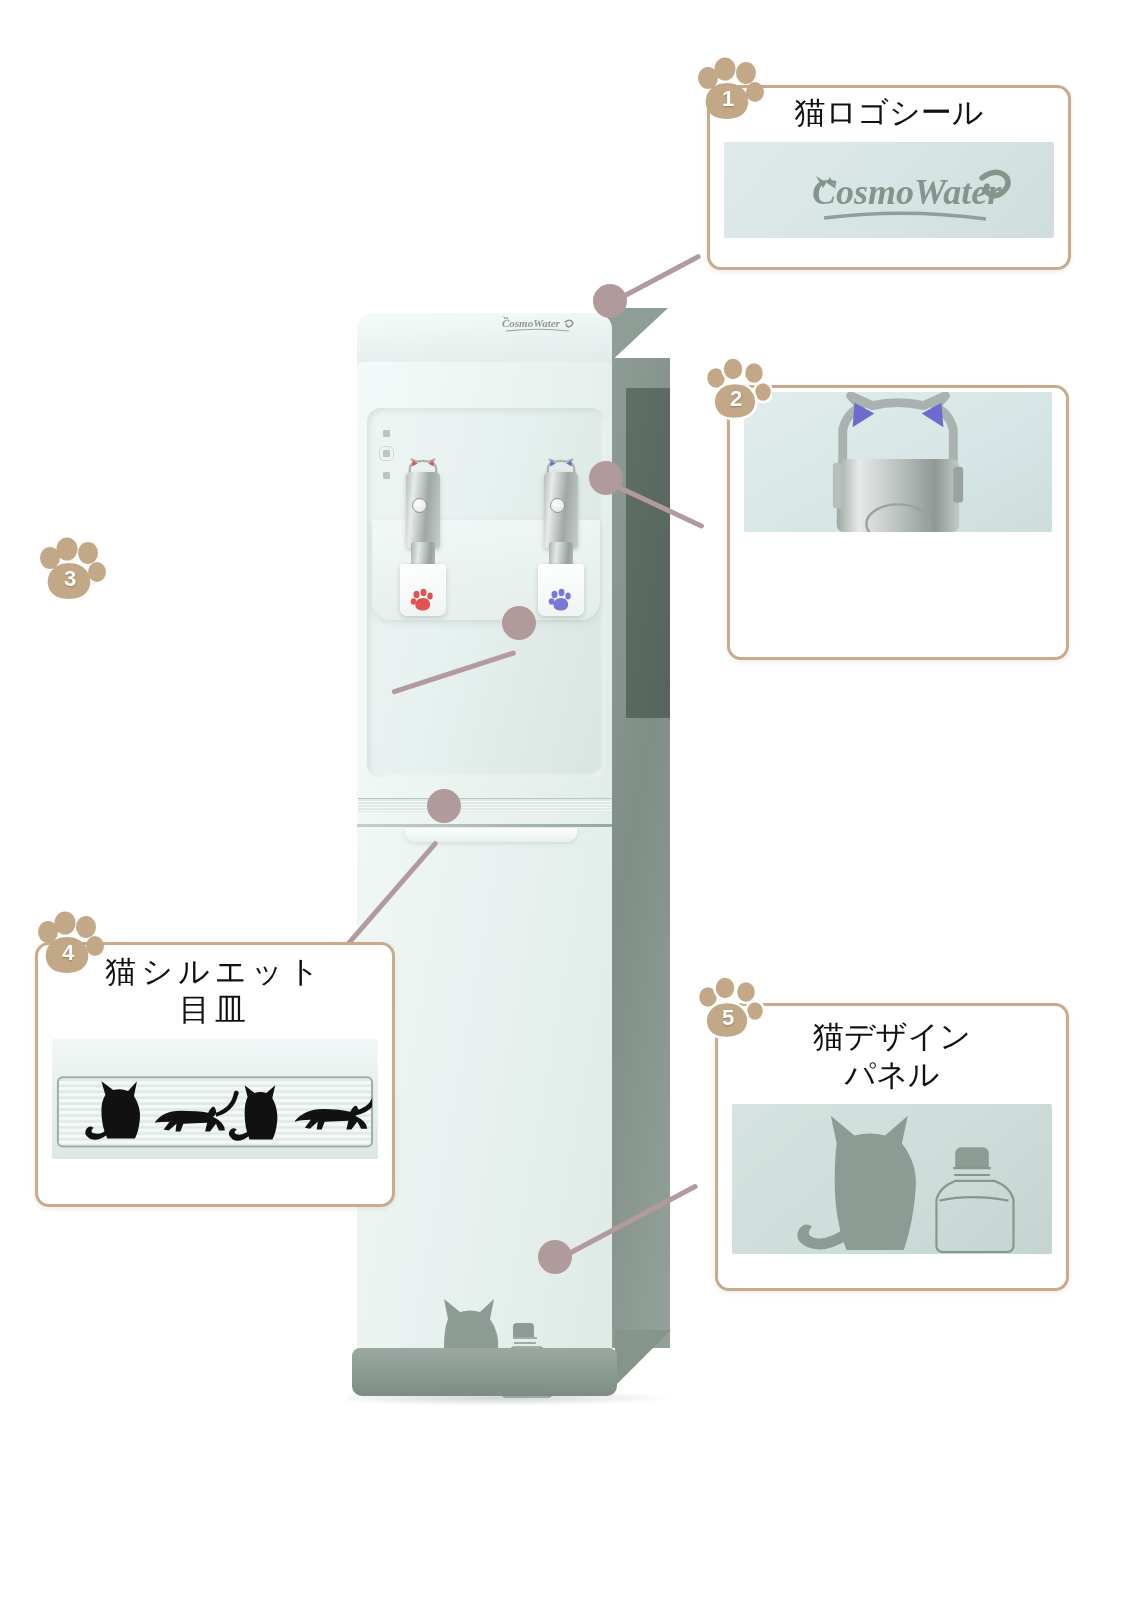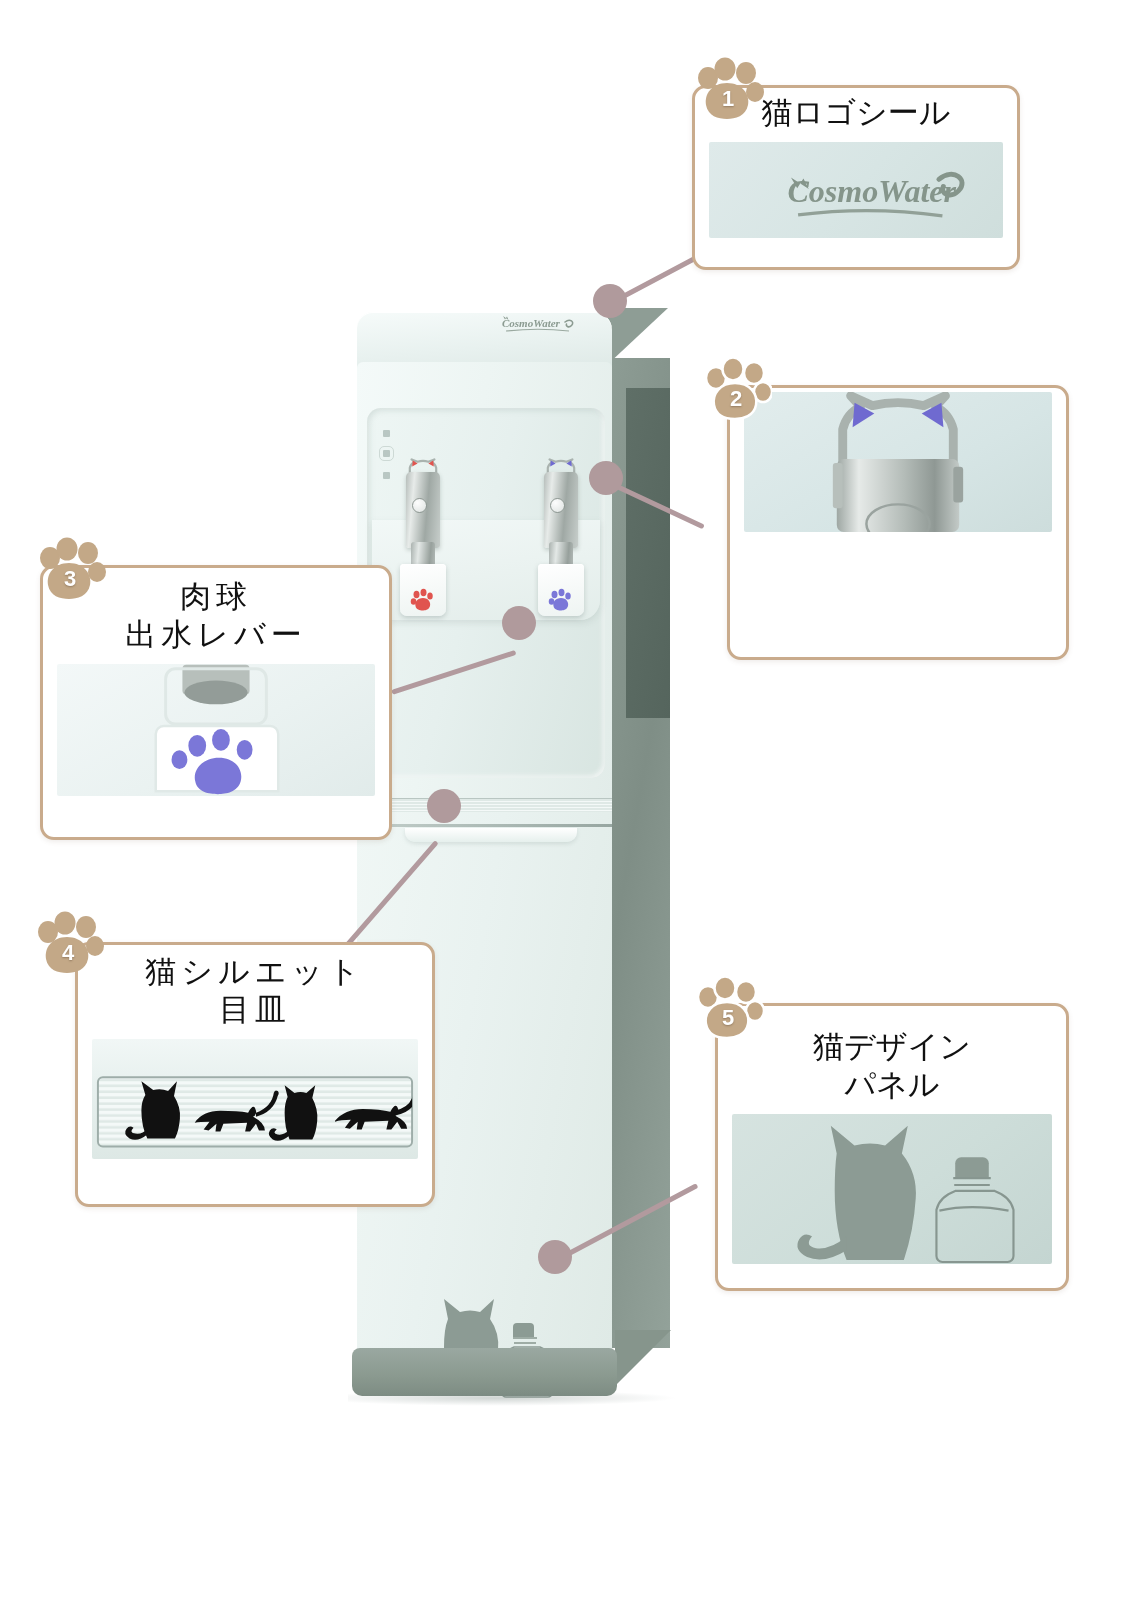--- a/index.html
+++ b/index.html
@@ -307,21 +307,21 @@
           <path d="M97 76 q20 -5 44 0"></path>
         </g>
       </svg>
     </div>
 
     <div class="disp-base-side"></div>
     <div class="disp-base-front"></div>
     <div class="disp-base-shadow"></div>
   </div>
 
-  <div class="callout" style="left:692px; top:85px; width:328px; height:185px;">
+  <div class="callout" style="left:707px; top:85px; width:364px; height:185px;">
     <div class="callout-title" style="padding-top:6px;">猫ロゴシール</div>
     <div class="callout-photo ph-bg-blue" style="height:96px; margin-top:4px;">
       <svg viewBox="0 0 330 96" width="100%" height="96" preserveAspectRatio="xMidYMid meet">
         <g>
           <path d="M92 34 l7 12 l7 -11 l6 12 z" fill="#85958b"></path>
           <text x="88" y="62" font-family="Liberation Serif, serif" font-size="36" font-style="italic" font-weight="bold" fill="#85958b">CosmoWater</text>
           <path d="M258 36 c17 -14 34 1 22 13 c-9 9 -21 3 -17 -5" fill="none" stroke="#85958b" stroke-width="5.5" stroke-linecap="round"></path>
           <path d="M100 76 Q180 66 262 77" fill="none" stroke="#91a097" stroke-width="3.6"></path>
         </g>
       </svg>
@@ -370,56 +370,34 @@
         <ellipse cx="16" cy="22" rx="10" ry="11"></ellipse>
         <ellipse cx="33" cy="13" rx="10.5" ry="11.5"></ellipse>
         <ellipse cx="54" cy="17" rx="10" ry="11"></ellipse>
         <ellipse cx="63" cy="36" rx="9" ry="10"></ellipse>
         <path d="M35 27 c15 0 23 11 21 22 c-2 11 -13 14 -21 14 c-9 0 -19 -3 -21 -14 c-2 -11 6 -22 21 -22 z"></path>
       </g>
     </svg>
     <div class="paw-num">2</div>
   </div>
 
-  <div class="callout" style="left:40px; top:565px; width:352px; height:275px;">
-    <div class="callout-title spaced" style="padding-top:10px;">肉球
-出水レバー</div>
-    <div class="callout-photo ph-bg-white" style="height:132px; margin-top:4px;">
-      <svg viewBox="0 0 322 132" width="100%" height="132" preserveAspectRatio="xMidYMid meet">
-
-        <rect x="127" y="0" width="68" height="30" rx="4" fill="#b7bfbb"></rect>
-        <ellipse cx="161" cy="28" rx="32" ry="12" fill="#939c98"></ellipse>
-        <rect x="110" y="4" width="102" height="56" rx="10" fill="none" stroke="#dfe8e6" stroke-width="3"></rect>
-
-        <path d="M108 62 h108 a8 8 0 0 1 8 8 v58 h-124 v-58 a8 8 0 0 1 8 -8 z" fill="#ffffff" stroke="#e0e9e7" stroke-width="2.5"></path>
-
-        <g fill="#7b77d8">
-          <ellipse cx="142" cy="82" rx="9" ry="11"></ellipse>
-          <ellipse cx="166" cy="76" rx="9" ry="11"></ellipse>
-          <ellipse cx="190" cy="86" rx="8" ry="10"></ellipse>
-          <ellipse cx="124" cy="96" rx="8" ry="9.5"></ellipse>
-          <path d="M164 94 c17 0 25 13 22 24 c-3 11 -15 13 -23 13 c-9 0 -21 -2 -23 -13 c-3 -11 7 -24 24 -24 z"></path>
-        </g>
-      </svg>
-    </div>
-  </div>
   <div class="paw-badge" style="left:34px; top:536px;">
     <svg viewBox="0 0 72 70" width="72" height="70">
       <g fill="#c3a887">
         <ellipse cx="16" cy="22" rx="10" ry="11"></ellipse>
         <ellipse cx="33" cy="13" rx="10.5" ry="11.5"></ellipse>
         <ellipse cx="54" cy="17" rx="10" ry="11"></ellipse>
         <ellipse cx="63" cy="36" rx="9" ry="10"></ellipse>
         <path d="M35 27 c15 0 23 11 21 22 c-2 11 -13 14 -21 14 c-9 0 -19 -3 -21 -14 c-2 -11 6 -22 21 -22 z"></path>
       </g>
     </svg>
     <div class="paw-num">3</div>
   </div>
 
-  <div class="callout" style="left:35px; top:942px; width:360px; height:265px;margin-left:40px;">
+  <div class="callout" style="left:35px; top:942px; width:360px; height:265px;">
     <div class="callout-title spaced" style="padding-top:8px;">猫シルエット
 目皿</div>
     <div class="callout-photo ph-bg-grill" style="height:120px; margin-top:4px;">
       <svg viewBox="0 0 330 120" width="100%" height="120" preserveAspectRatio="xMidYMid meet">
         <defs>
           <pattern id="slats" width="6" height="6" patternUnits="userSpaceOnUse">
             <rect width="6" height="6" fill="#dfe9e6"></rect>
             <rect y="0" width="6" height="3.4" fill="#f4f9f8"></rect>
           </pattern>
           <clipPath id="grillclip">
@@ -452,21 +430,21 @@
         <ellipse cx="33" cy="13" rx="10.5" ry="11.5"></ellipse>
         <ellipse cx="54" cy="17" rx="10" ry="11"></ellipse>
         <ellipse cx="63" cy="36" rx="9" ry="10"></ellipse>
         <path d="M35 27 c15 0 23 11 21 22 c-2 11 -13 14 -21 14 c-9 0 -19 -3 -21 -14 c-2 -11 6 -22 21 -22 z"></path>
       </g>
     </svg>
     <div class="paw-num">4</div>
   </div>
 
   <div class="callout" style="left:715px; top:1003px; width:354px; height:288px;">
-    <div class="callout-title" style="padding-top:22px;">猫デザイン
+    <div class="callout-title" style="padding-top:12px;">猫デザイン
 パネル</div>
     <div class="callout-photo ph-bg-green" style="height:150px; margin-top:4px;">
       <svg viewBox="0 0 324 150" width="100%" height="150" preserveAspectRatio="xMidYMax meet">
         <g fill="#8c9b94">
           <path d="M106 38 L100 10 L124 30 Q140 26 155 30 L178 10 L172 38
                    Q188 58 186 84 Q184 116 174 146 L116 146
                    Q104 116 104 76 Q104 52 106 38 Z"></path>
           <path d="M116 136 Q94 150 76 143 Q62 136 68 125 Q73 117 81 122 Q73 132 85 134 Q100 136 116 122 Z"></path>
         </g>
         <g fill="none" stroke="#879690" stroke-width="2.2">

